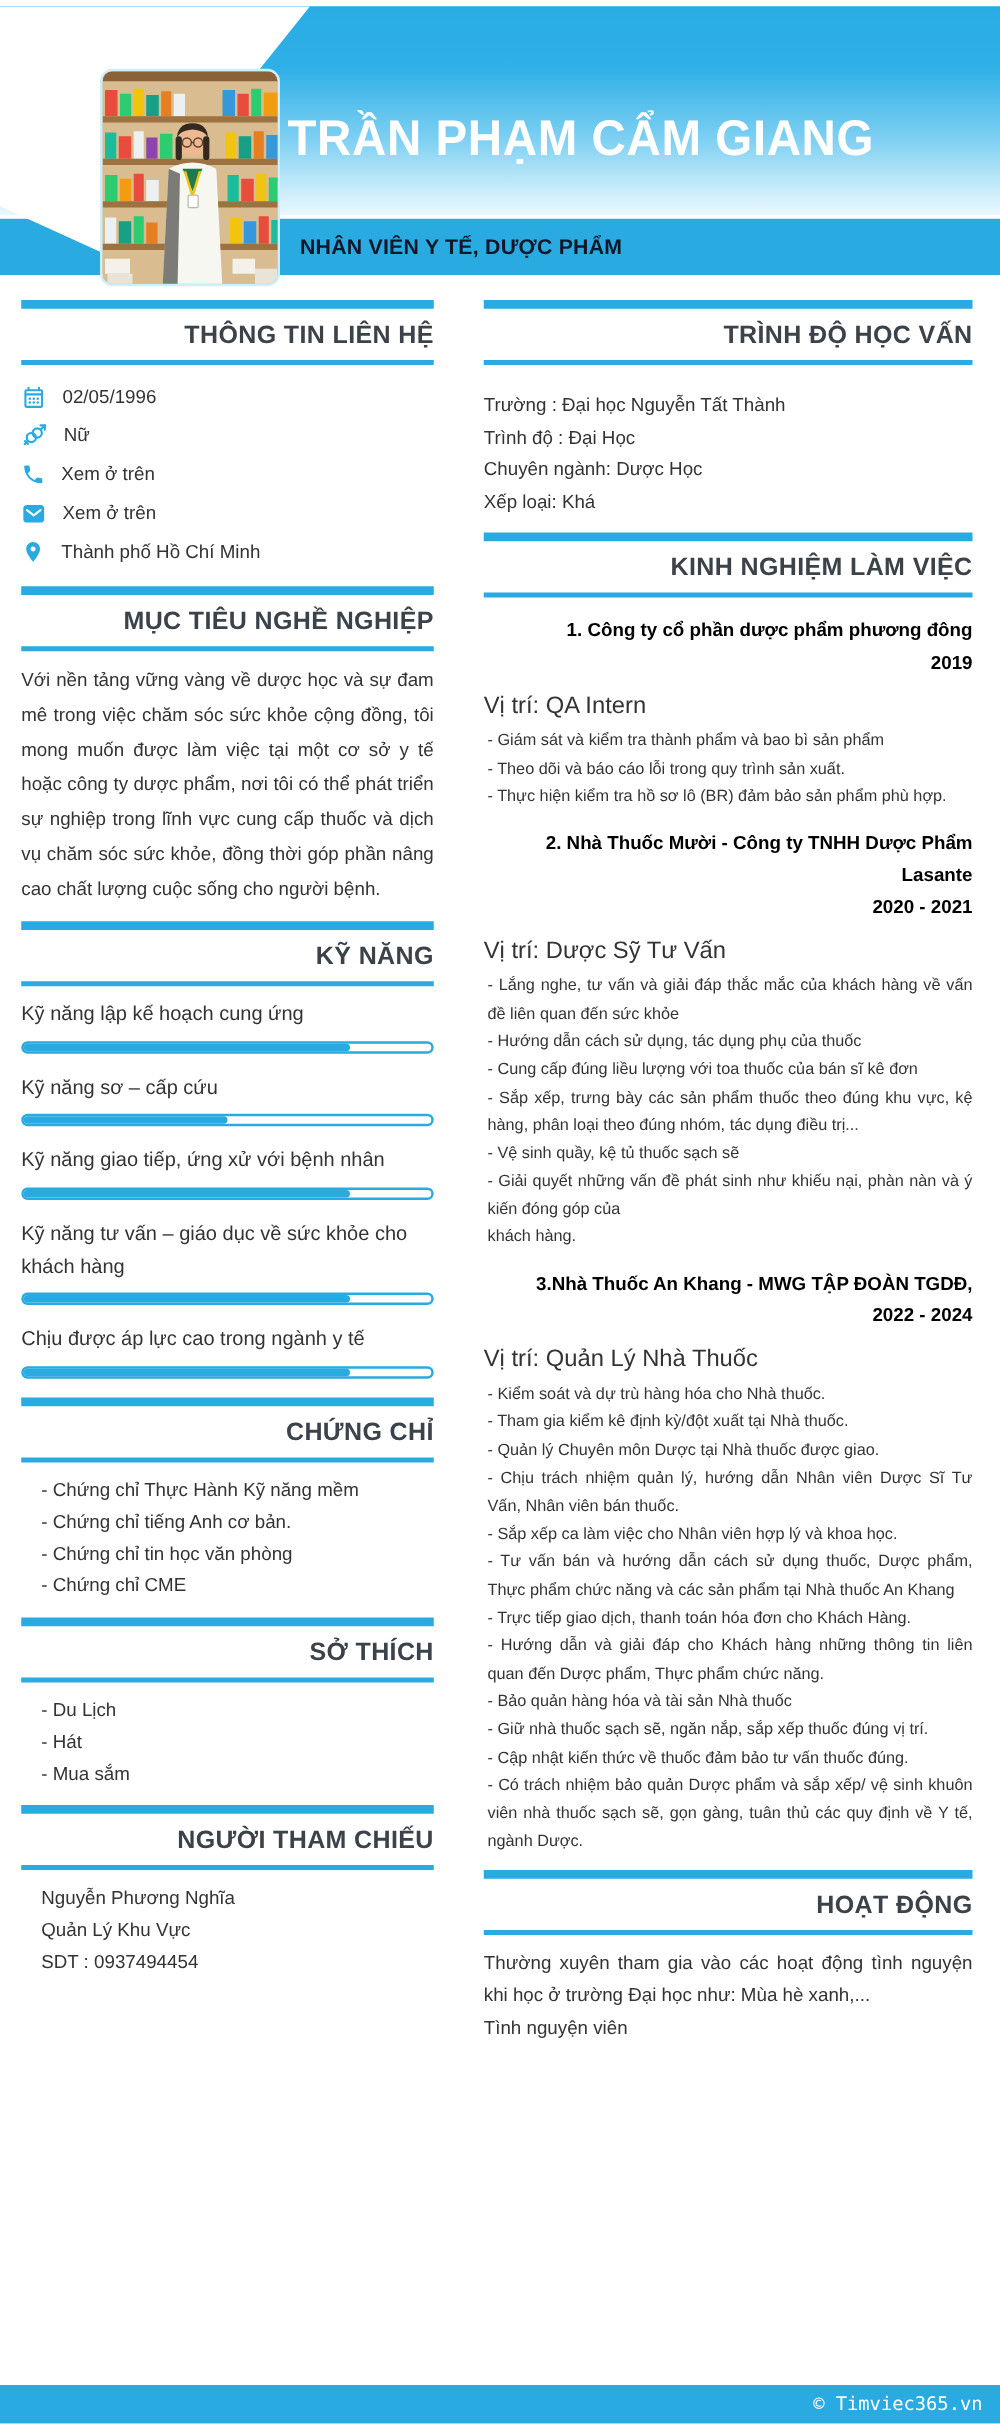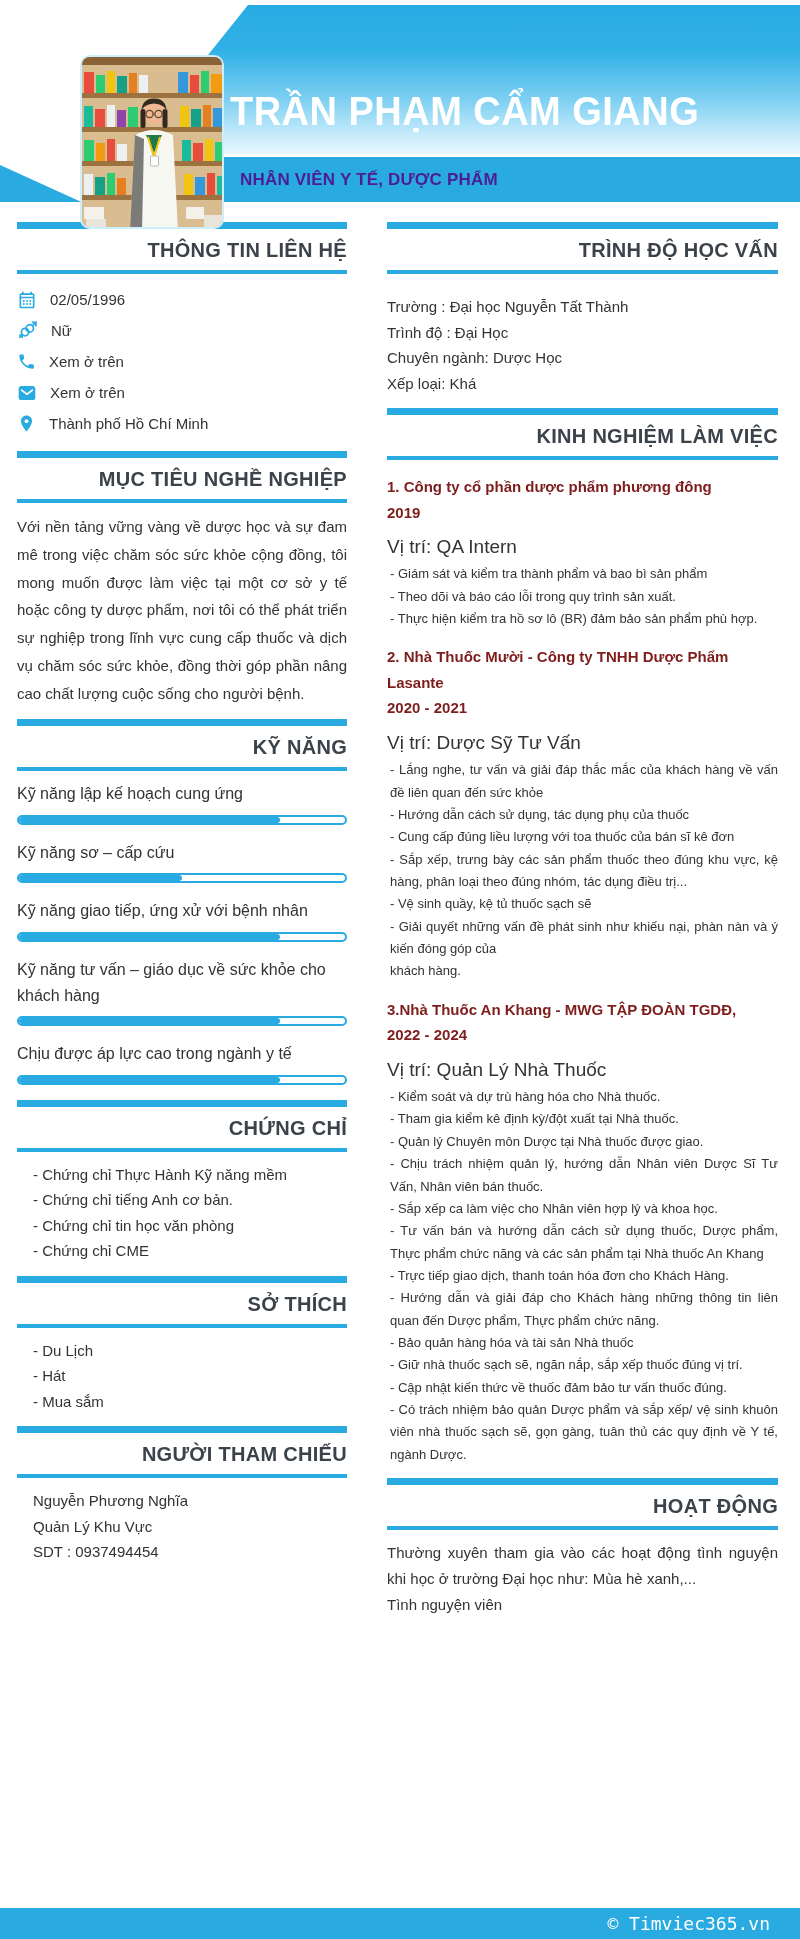--- a/index.html
+++ b/index.html
@@ -1,28 +1,28 @@
 <!DOCTYPE html>
 <html lang="vi"><head>
 <meta charset="utf-8">
 <style>
   * { box-sizing: border-box; }
   body { margin: 0; background: #ffffff; font-family: "Liberation Sans", "DejaVu Sans", sans-serif; color: #333; }
   .page { position: relative; width: 800px; height: 1939px; margin: 0 auto; overflow: hidden; background: #fff; }
 
   
   header { position: relative; }
-  .hero { position: relative; height: 149px; margin-top: 5px;
+  .hero { position: relative; height: 167px; margin-top: 5px;
           background: linear-gradient(180deg, #29ace4 0%, #2fb0e6 30%, #7fd0f2 64%, #c9ecfb 88%, #e9f8ff 100%); }
   .deco { position: absolute; top: 0; left: 0; width: 260px; height: 218px; background: #fff;
           clip-path: polygon(0px 0px, 248px 0px, 88px 200px, 0px 160px); }
   .name { position: absolute; left: 230px; top: 84px; margin: 0; font-size: 40px; font-weight: bold;
           color: #ffffff; letter-spacing: 0.5px; transform: scaleX(.95); transform-origin: left center; white-space: nowrap; }
   .subtitle-bar { height: 45px; background: #29abe2; margin-top: 3px; line-height: 45px; padding-left: 240px;
-          font-size: 17px; font-weight: bold; color: #4c1d95; letter-spacing: .2px; }
+          font-size: 17px; font-weight: bold; color: #0f172a; letter-spacing: .2px; }
   .photo { position: absolute; left: 80px; top: 50px; width: 144px; height: 174px; border-radius: 10px;
           overflow: hidden; border: 2px solid #cdeefb; z-index: 5; background: #d9bc8f; }
 
   
   main { display: flex; gap: 40px; padding: 20px 22px 0 17px; align-items: flex-start; }
   .col-left { width: 330px; flex: none; }
   .col-right { flex: 1; min-width: 0; }
 
   
   .sec { margin: 12px 0 10px; }
@@ -43,30 +43,30 @@
   .skill-track { height: 10px; border: 2px solid #29abe2; border-radius: 8px; background: #fff; margin: 8px 0 15px; }
   .skill-fill { height: 100%; background: #29abe2; border-radius: 6px; }
 
   .plain-list div, .ref-list div { font-size: 15px; line-height: 1.7; }
   .plain-list, .ref-list { margin: 4px 16px 2px; }
 
   
   .edu-list { margin: 20px 0 2px; }
   .edu-list div { font-size: 15px; line-height: 1.7; }
   .job { margin-top: 14px; }
-  .job-company, .job-period { color: #7f1d1d; font-weight: bold; font-size: 15px; line-height: 1.7; }
+  .job-company, .job-period { color: #000000; font-weight: bold; font-size: 15px; line-height: 1.7; text-align: right; }
   .job-pos { font-size: 19px; line-height: 1.7; margin-top: 6px; }
   .job-bullet { font-size: 13px; line-height: 1.72; text-align: justify; padding-left: 3px; }
   .activities { margin-top: 6px; }
   .activities div { font-size: 15px; line-height: 1.72; text-align: justify; }
 
   
   footer { position: absolute; left: 0; right: 0; bottom: 0; height: 31px; background: #29abe2;
-           color: #fff; font-family: "DejaVu Sans Mono", monospace; font-size: 18px; line-height: 31px;
-           text-align: right; padding-right: 30px; }
+           color: #fff; font-family: "DejaVu Sans Mono", monospace; font-size: 15px; line-height: 31px;
+           text-align: right; padding-right: 14px; }
 </style>
 </head>
 <body>
 
 <div class="page">
 
   <header>
     <div class="hero">
       <div class="deco"></div>
       <h1 class="name">TRẦN PHẠM CẨM GIANG</h1>

